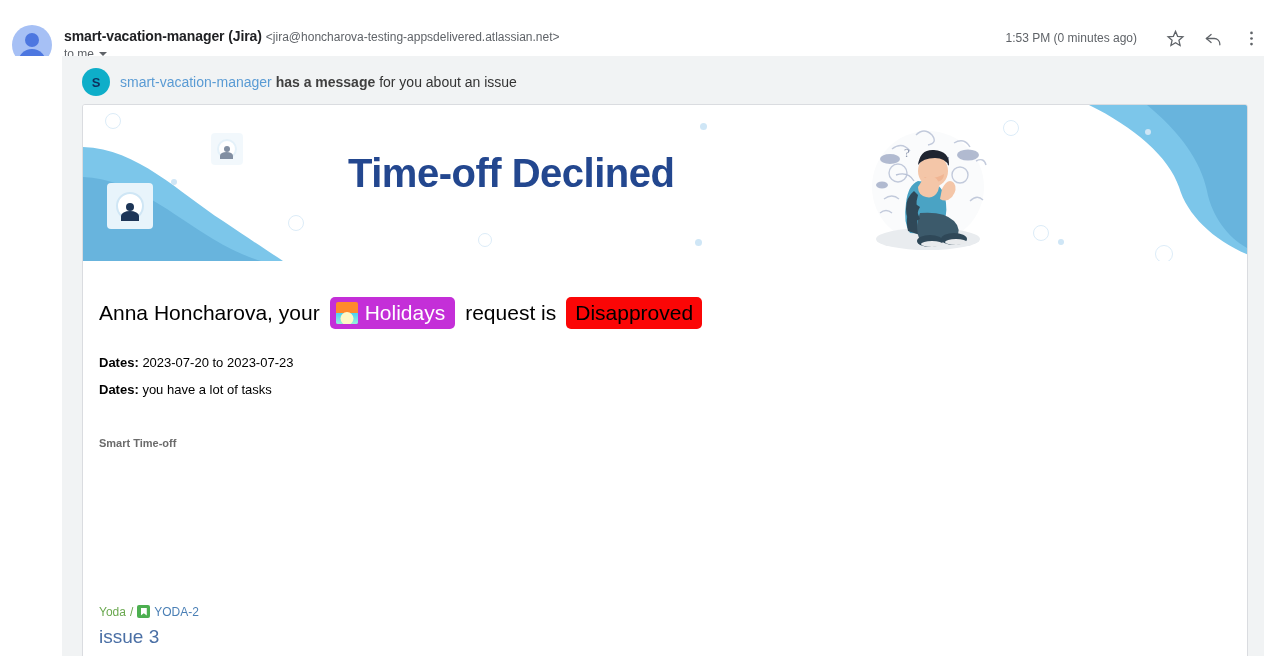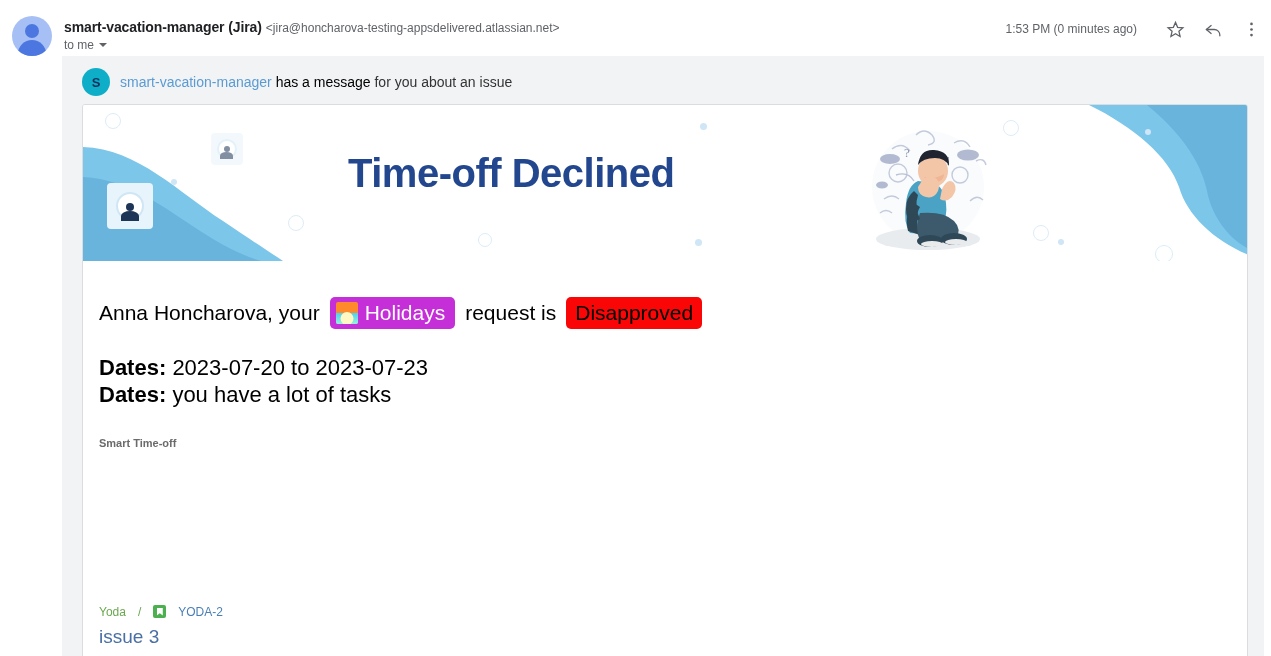--- a/index.html
+++ b/index.html
@@ -5,21 +5,21 @@
   * { box-sizing: border-box; margin: 0; padding: 0; }
   html, body {
     width: 1271px; height: 656px;
     background: #ffffff;
     font-family: "Liberation Sans", sans-serif;
     overflow: hidden;
   }
   #root { position: relative; width: 1271px; height: 656px; background: #fff; }
 
   
-  .msg-header { position: absolute; left: 0; top: 4px; width: 1271px; height: 56px; background:#fff; }
+  .msg-header { position: absolute; left: 0; top: 13px; width: 1271px; height: 56px; background:#fff; }
   .avatar { position: absolute; left: 12px; top: 12px; width: 40px; height: 40px; border-radius: 50%;
             background: #a6c0f5; overflow: hidden; }
   .avatar .head { position: absolute; left: 13px; top: 8px; width: 14px; height: 14px; border-radius: 50%; background: #4d77e0; }
   .avatar .body { position: absolute; left: 6px; top: 24px; width: 28px; height: 17px; border-radius: 14px 14px 0 0; background: #4d77e0; }
 
   .sender-line { position: absolute; left: 64px; top: 14px; white-space: nowrap; }
   .sender-name { font-size: 14px; font-weight: bold; color: #202124; letter-spacing: -0.1px; }
   .sender-email { font-size: 12px; color: #5f6368; margin-left: 4px; }
   .to-line { position: absolute; left: 64px; top: 34px; display:flex; align-items:center; gap:5px; }
   .to-line .txt { font-size: 12px; color: #5f6368; }
@@ -33,21 +33,21 @@
 
   
   .body-area { position:absolute; left:0; top:56px; width:1264px; height:600px; background:#ffffff; }
   .gray-pane { position:absolute; left:62px; top:0; width:1202px; height:600px; background:#f1f3f4; }
 
   .jira-banner { position:absolute; left:20px; top:12px; display:flex; align-items:center; gap:10px; }
   .jira-avatar { width:28px; height:28px; border-radius:50%; background:#0eaec9; color:#10305c;
                  font-size:13px; font-weight:bold; display:flex; align-items:center; justify-content:center; }
   .jira-text { font-size:14px; color:#333; }
   .jira-text .link { color:#5a9bd4; }
-  .jira-text .b { font-weight:normal; color:#000000; }
+  .jira-text .b { font-weight:bold; color:#404040; }
 
   
   .card { position:absolute; left:20px; top:48px; width:1166px; height:560px;
           background:#fff; border:1px solid #dadce0; border-radius:3px; overflow:hidden; }
 
   
   .banner { position:relative; width:1166px; height:156px; background:#fff; overflow:hidden; }
   .banner-title { position:absolute; left:265px; top:46px; font-size:40px; font-weight:bold;
                   color:#23478f; letter-spacing:-0.5px; }
 
@@ -78,29 +78,29 @@
                            position:relative; overflow:hidden; }
   .badge-holidays .emoji::after { content:""; position:absolute; left:0; right:0; bottom:0; height:45%;
                                   background:linear-gradient(#56d2ef,#9af0d8); }
   .badge-holidays .emoji::before { content:""; position:absolute; left:50%; top:44%; transform:translateX(-50%);
                                    width:13px; height:13px; border-radius:50%; background:#fff8c4; z-index:2; }
   .badge-holidays .lbl { font-size:21px; color:#ffffff; }
   .badge-declined { display:inline-flex; align-items:center; background:#fb0606; border-radius:5px;
                     padding:4px 9px; margin-left:10px; }
   .badge-declined .lbl { font-size:21px; color:#000000; }
 
-  .kv { position:absolute; left:16px; font-size:22px; color:#000; white-space:nowrap; }
+  .kv { position:absolute; left:16px; font-size:13px; color:#000; white-space:nowrap; }
   .kv .k { font-weight:bold; }
   .kv-dates { top:94px; }
   .kv-reason { top:121px; }
 
   .signature { position:absolute; left:16px; top:176px; font-size:11px; font-weight:bold; color:#6b6b6b; }
 
   
-  .issue-ref { position:absolute; left:16px; top:344px; display:flex; align-items:flex-start; gap:12px;
+  .issue-ref { position:absolute; left:16px; top:344px; display:flex; align-items:flex-start; gap:4px;
                font-size:12px; white-space:nowrap; }
   .issue-ref .proj { color:#6aa84f; }
   .issue-ref .slash { color:#6aa84f; }
   .story-icon { width:13px; height:13px; border-radius:2px; background:#4caf50; position:relative; }
   .story-icon::after { content:""; position:absolute; left:3.5px; top:2.5px; width:6px; height:8px;
                        background:#fff; clip-path: polygon(0 0,100% 0,100% 100%,50% 72%,0 100%); }
   .issue-ref .key { color:#4a7fb5; }
   .issue-title { position:absolute; left:16px; top:365px; font-size:19px; color:#4a6fa5; }
 
   .scroll-gutter { position:absolute; right:0; top:0; width:7px; height:656px; background:#fff; }

